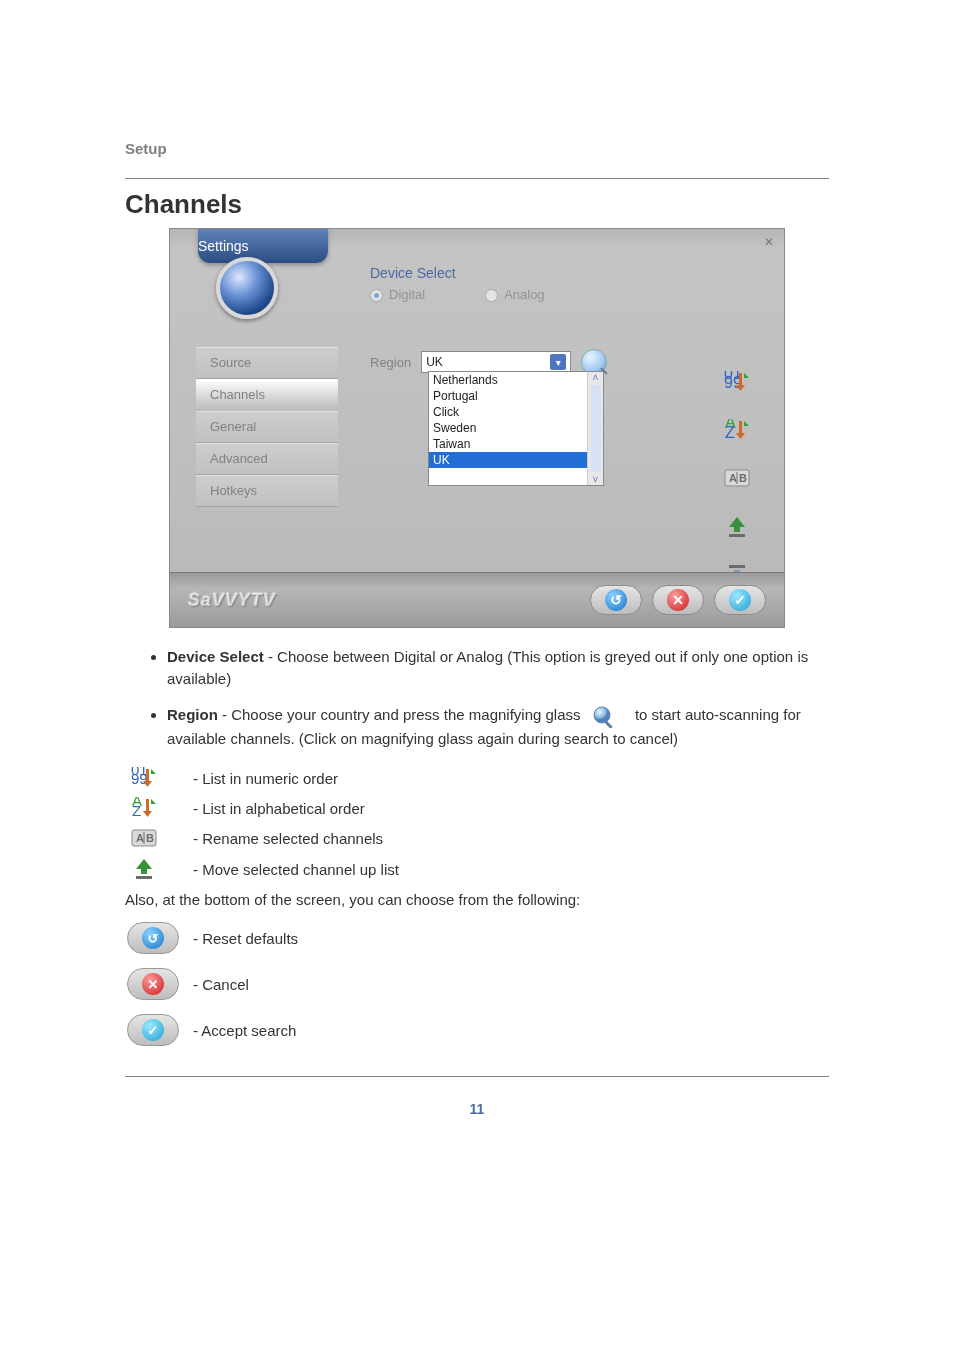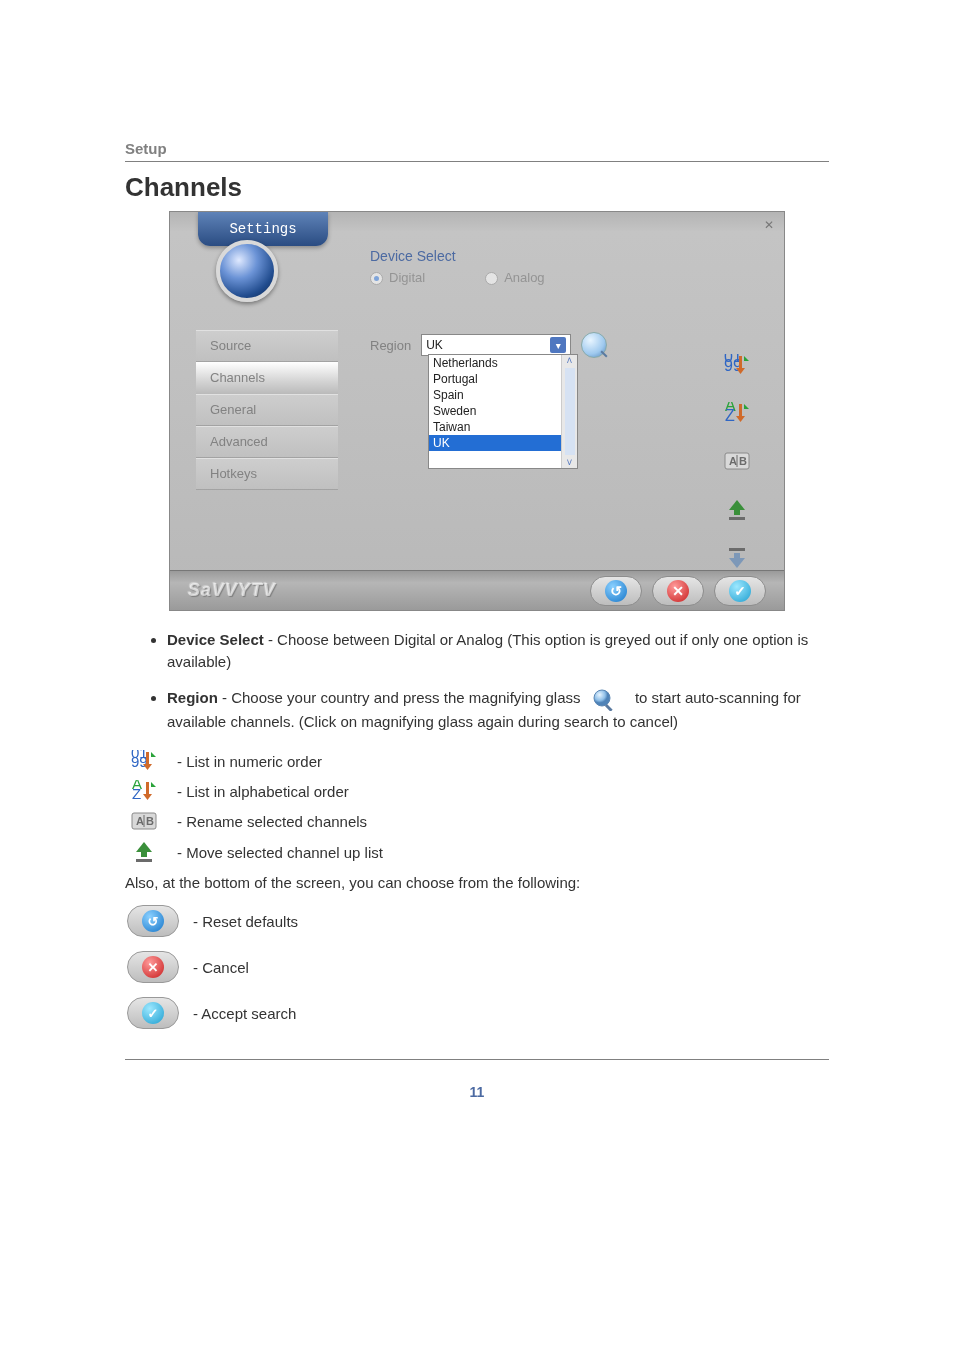--- a/index.html
+++ b/index.html
@@ -10,21 +10,21 @@
     color: #333333;
     width: 954px;
   }
   .page {
     padding: 140px 125px 60px 125px;
   }
   .setup-label {
     font-size: 15px;
     font-weight: bold;
     color: #808080;
-    margin-bottom: 4px;
+    margin-bottom: 21px;
   }
   hr.rule {
     border: none;
     border-top: 1px solid #808080;
     margin: 0 0 10px 0;
   }
   h2.channels {
     font-size: 26px;
     font-weight: bold;
     margin: 0 0 8px 0;
@@ -48,24 +48,23 @@
   }
   .shot .tab {
     position: absolute;
     top: 0; left: 28px;
     width: 130px;
     height: 34px;
     border-radius: 0 0 12px 12px;
     background: linear-gradient(#5f83b8,#2a4c82);
     color: #fff;
     font-size: 14px;
-    text-align: center;
+    text-align: left;
     line-height: 34px;
     box-shadow: 0 2px 4px rgba(0,0,0,.3);
-    font-family: Liberation Mono, monospace;
   }
   .shot .orb {
     position: absolute;
     top: 28px; left: 46px;
     width: 62px; height: 62px;
     border-radius: 50%;
     background: radial-gradient(circle at 35% 30%, #dfe9ff 0%, #6b93d6 35%, #214c8e 70%, #0c2247 100%);
     border: 4px solid #d9d9d9;
     box-shadow: 0 2px 4px rgba(0,0,0,.4);
   }
@@ -135,21 +134,21 @@
     border:1px solid #8aa;
     position: relative;
   }
   .mag::after {
     content:''; position:absolute; width:8px; height:2px; background:#5a7aa0;
     bottom:2px; right:-2px; transform:rotate(45deg);
   }
   .listbox {
     position: absolute;
     top: 142px; left: 258px;
-    width: 150px; height: 115px;
+    width: 176px; height: 115px;
     background:#fff; border:1px solid #888;
     font-size:12px; color:#222;
     overflow:hidden;
   }
   .listbox .opt { padding:1px 4px; }
   .listbox .opt.sel { background:#236ed4; color:#fff; }
   .listbox .scroll {
     position:absolute; right:0; top:0; bottom:0; width:16px;
     background:#e8e8e8; border-left:1px solid #ccc;
     display:flex; flex-direction:column; justify-content:space-between;
@@ -157,21 +156,21 @@
   }
   .iconcol {
     position:absolute; right:30px; top:140px;
     display:flex; flex-direction:column; gap:18px;
   }
   .ic { width:34px; height:30px; display:flex; align-items:center; justify-content:center; }
   .ic svg { width:28px; height:26px; }
   .bottombar {
     position:absolute;
     left:0; right:0; bottom:0;
-    height:40px;
+    height:55px;
     background: linear-gradient(#9a9a9a,#b6b6b6 30%,#9a9a9a);
     border-top:1px solid #777;
     display:flex; align-items:center; justify-content:space-between;
     padding:0 18px;
   }
   .logo {
     font-family: Arial, sans-serif;
     font-weight: bold; font-style: italic;
     font-size: 18px; letter-spacing:1px;
     color: rgba(255,255,255,.6);
@@ -186,21 +185,21 @@
   }
   .pill .circ { width:22px; height:22px; border-radius:50%; display:flex; align-items:center; justify-content:center; color:#fff; font-weight:bold; font-size:14px;}
   .c-refresh { background: radial-gradient(circle at 35% 30%, #8ad0ff, #1776c9); }
   .c-cancel  { background: radial-gradient(circle at 35% 30%, #ff9a9a, #c81e1e); }
   .c-accept  { background: radial-gradient(circle at 35% 30%, #9de8ff, #1e9fd0); }
 
   
   ul.bullets { list-style: disc; padding-left: 42px; margin: 14px 0 18px 0; }
   ul.bullets li { margin-bottom: 14px; font-size: 15px; line-height: 1.45; }
   .inline-icon { display:inline-block; width:34px; height:24px; vertical-align:middle; margin:0 6px; }
-  .icon-row { display:flex; align-items:center; gap:16px; padding-left: 2px; margin:8px 0; font-size:15px; }
+  .icon-row { display:flex; align-items:center; gap:32px; padding-left: 2px; margin:8px 0; font-size:15px; }
   .icon-row .sq { width:34px; display:flex; justify-content:center; }
   .below-text { font-size:15px; margin: 10px 0 14px 0; }
   .pill-row { display:flex; align-items:center; gap:14px; padding-left: 2px; margin:14px 0; font-size:15px;}
   .pill-sm { width:52px; height:32px; border-radius:16px; background:linear-gradient(#e5e5e5,#bdbdbd); border:1px solid #999; display:flex;align-items:center;justify-content:center;}
   .pill-sm .circ { width:22px; height:22px; border-radius:50%; display:flex;align-items:center;justify-content:center; color:#fff; font-weight:bold; font-size:13px;}
   .footer {
     border-top:1px solid #808080;
     margin-top: 30px;
     padding-top: 24px;
     text-align:center;
@@ -285,21 +284,21 @@
       <div class="combo">
         <span>UK</span>
         <span class="arrow">▾</span>
       </div>
       <div class="mag"></div>
     </div>
 
     <div class="listbox">
       <div class="opt">Netherlands</div>
       <div class="opt">Portugal</div>
-      <div class="opt">Spain</div>
+      <div class="opt">Click</div>
       <div class="opt">Sweden</div>
       <div class="opt">Taiwan</div>
       <div class="opt sel">UK</div>
       <div class="scroll">
         <span>˄</span>
         <span style="flex:1;background:#d6e2f3;margin:2px;width:10px"></span>
         <span>˅</span>
       </div>
     </div>
 

